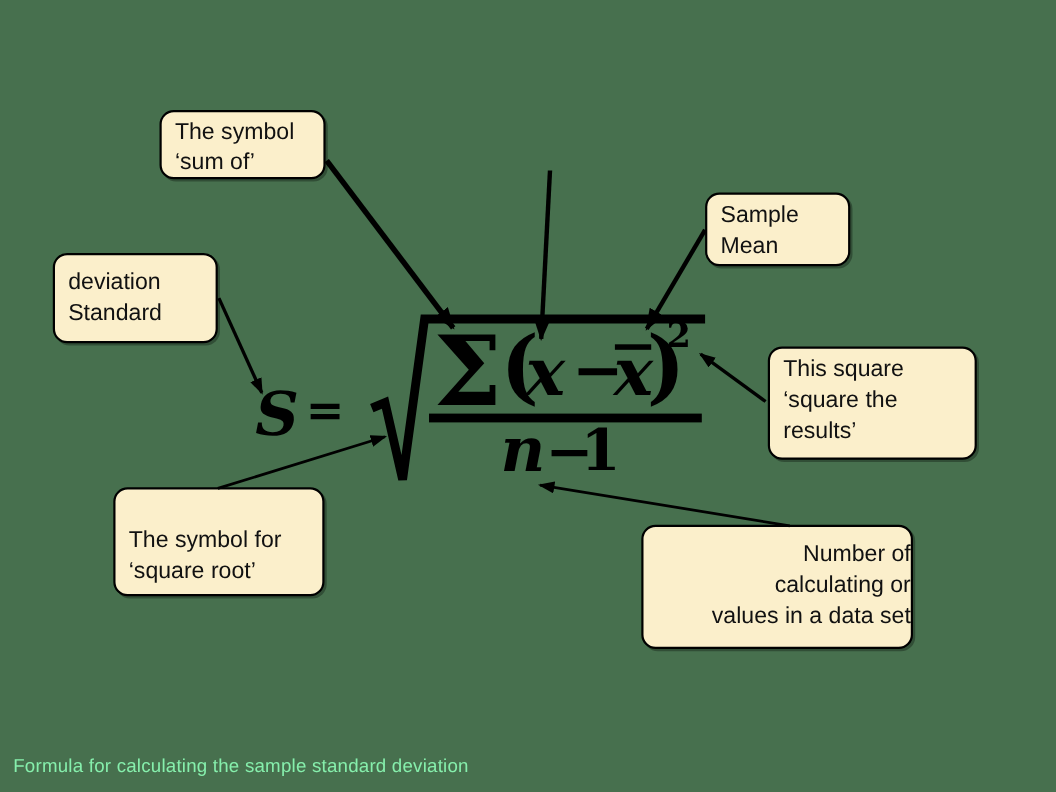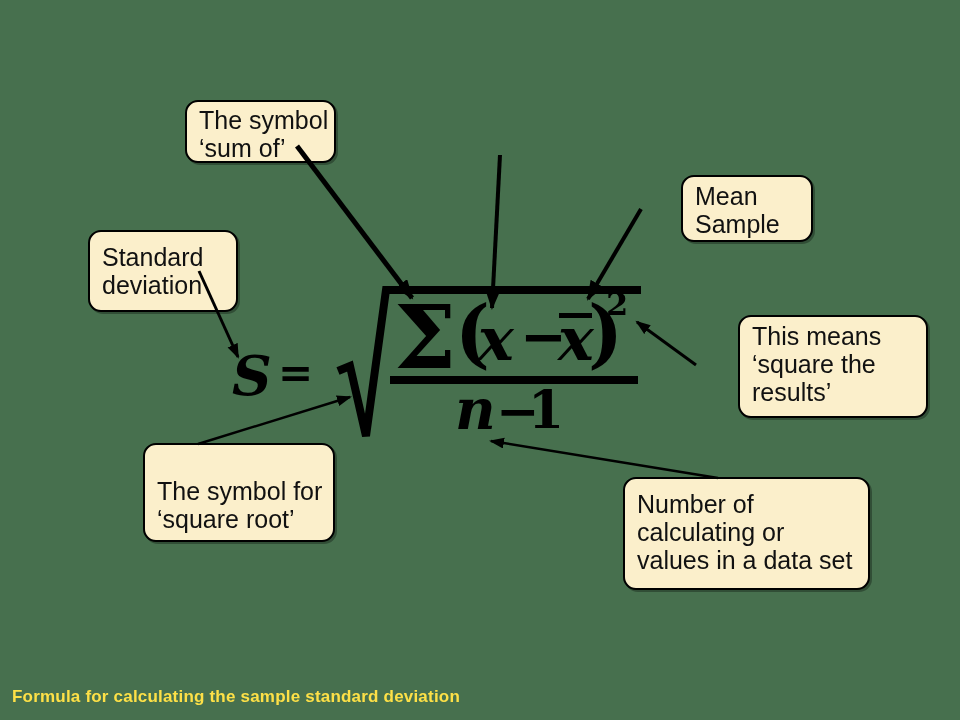--- a/index.html
+++ b/index.html
@@ -14,35 +14,34 @@
        font-family:"Liberation Sans",sans-serif;}
   #canvas{position:relative;width:960px;height:720px;background:var(--background);}
 
   .callout{
     position:absolute;
     background:var(--box-fill);
     border:2px solid var(--box-border);
     border-radius:13px;
     box-sizing:border-box;
     padding-left:12px;
-    font-size:25px;
+    font-size:21px;
     line-height:28px;
     color:var(--text);
     box-shadow:2px 2px 0 rgba(0,0,0,0.30);
-    margin-left:40px;
   }
   .callout .line{white-space:nowrap;}
 
   #box-sum-of        {left:145px;top:100px;width:151px;height:63px;padding-top:4px;}
   #box-raw-score     {left:420px;top:88px; width:158px;height:66px;padding-top:5px;}
   #box-sample-mean   {left:641px;top:175px;width:132px;height:67px;padding-top:5px;}
   #box-std-dev       {left:48px; top:230px;width:150px;height:82px;padding-top:11px;}
   #box-square-results{left:698px;top:315px;width:190px;height:103px;padding-top:5px;}
   #box-square-root   {left:103px;top:443px;width:192px;height:99px;padding-top:32px;}
-  #box-observations  {left:583px;top:477px;width:247px;height:113px;padding-top:11px;}
+  #box-observations  {left:583px;top:477px;width:247px;height:113px;padding-top:11px;text-align:right;}
 
   .fpart{
     position:absolute;
     font-family:"DejaVu Serif",serif;
     font-weight:bold;
     color:var(--ink);
     line-height:1;
     white-space:nowrap;
   }
   .it{font-style:italic;}
@@ -57,47 +56,47 @@
   #f-rparen {left:588px;top:296px;font-size:74px;}
   #f-exp    {left:606px;top:288px;font-size:32px;}
   #f-n      {left:455px;top:381px;font-size:56px;}
   #f-minus2 {left:496px;top:385px;font-size:52px;}
   #f-one    {left:528px;top:384px;font-size:52px;}
 
   #overlay{position:absolute;left:0;top:0;width:960px;height:720px;pointer-events:none;}
 
   #caption{
     position:absolute;left:12px;top:687px;
-    font-size:17px;font-weight:bold;color:#fde047;
+    font-size:17px;font-weight:normal;color:#86efac;
     letter-spacing:0.2px;white-space:nowrap;
   }
 </style>
 </head>
 <body>
 
 <div id="canvas">
 
   <div class="callout" id="box-sum-of">
     <div class="line">The symbol</div>
     <div class="line">‘sum of’</div>
   </div>
 
 
   <div class="callout" id="box-sample-mean">
+    <div class="line">Sample</div>
     <div class="line">Mean</div>
-    <div class="line">Sample</div>
   </div>
 
   <div class="callout" id="box-std-dev">
+    <div class="line">deviation</div>
     <div class="line">Standard</div>
-    <div class="line">deviation</div>
   </div>
 
   <div class="callout" id="box-square-results">
-    <div class="line">This means</div>
+    <div class="line">This square</div>
     <div class="line">‘square the</div>
     <div class="line">results’</div>
   </div>
 
   <div class="callout" id="box-square-root">
     <div class="line">The symbol for</div>
     <div class="line">‘square root’</div>
   </div>
 
   <div class="callout" id="box-observations">

